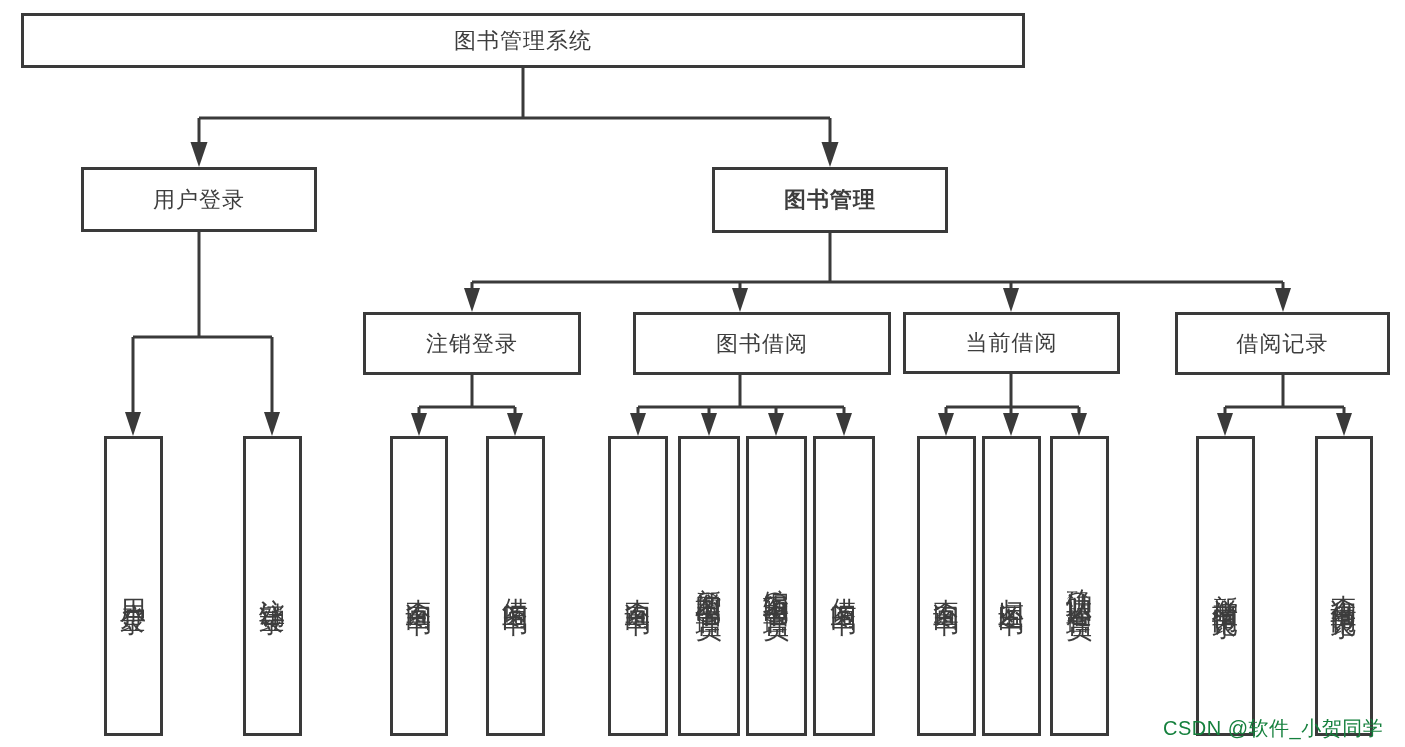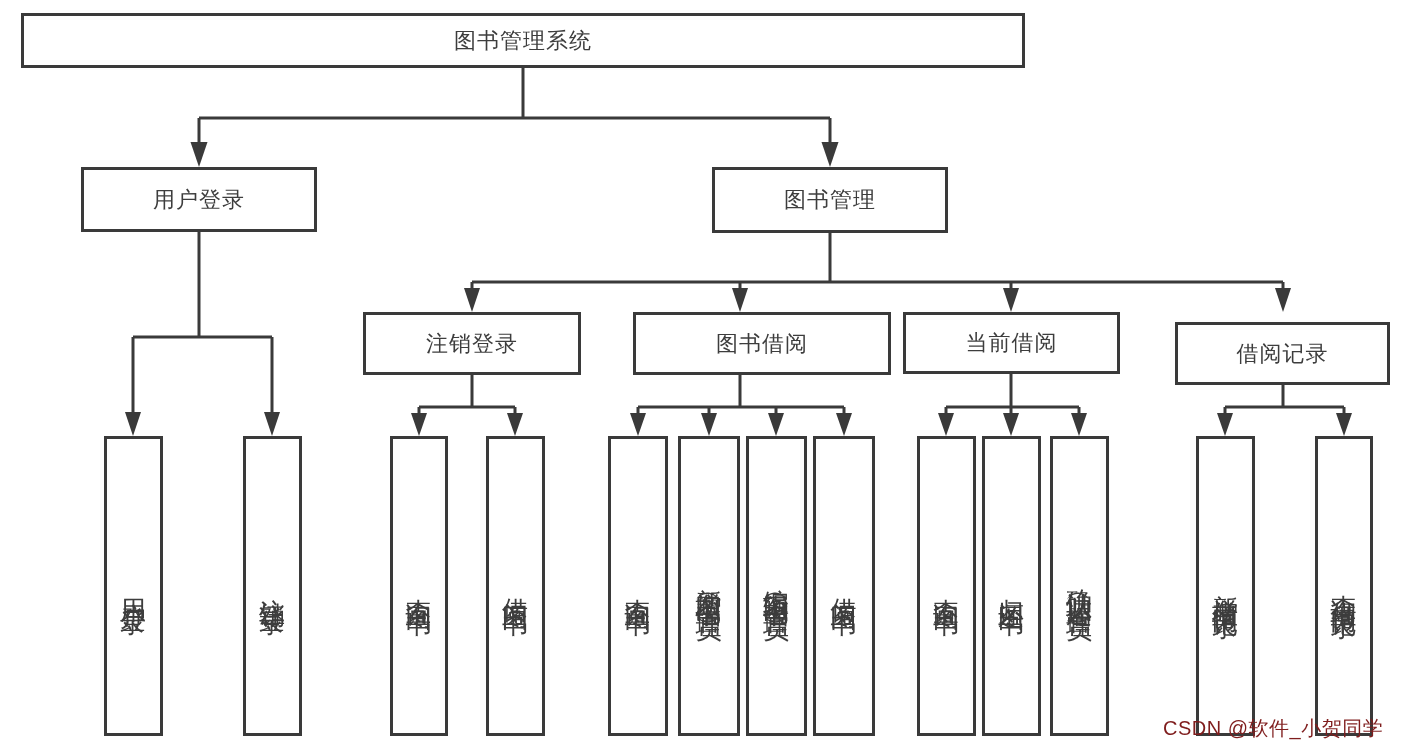--- a/index.html
+++ b/index.html
@@ -40,21 +40,21 @@
     letter-spacing: 4px;
     line-height: 1;
     white-space: nowrap;
   }
   #watermark {
     position: absolute;
     left: 1163px;
     top: 715px;
     width: 240px;
     font-size: 20px;
-    color: #7f1d1d;
+    color: #15803d;
     letter-spacing: 0.5px;
     white-space: nowrap;
     z-index: 3;
   }
   .wire { stroke: #3a3a3a; stroke-width: 3; fill: none; }
   .arrow { fill: #3a3a3a; stroke: none; }
 </style>
 </head>
 <body>
 
@@ -96,34 +96,34 @@
     <polygon class="arrow" points="1336,413 1352,413 1344,436"></polygon>
   </svg>
 
   <div class="box hbox" style="left:21px; top:13px; width:1004px; height:55px;">
     <span class="label">图书管理系统</span>
   </div>
 
   <div class="box hbox" style="left:81px; top:167px; width:236px; height:65px;">
     <span class="label">用户登录</span>
   </div>
-  <div class="box hbox" style="left:712px; top:167px; width:236px; height:66px;">
+  <div class="box hbox" style="left:712px; top:167px; width:236px; height:66px;font-weight:bold;">
     <span class="label">图书管理</span>
   </div>
 
   <div class="box hbox" style="left:363px; top:312px; width:218px; height:63px;">
     <span class="label">注销登录</span>
   </div>
   <div class="box hbox" style="left:633px; top:312px; width:258px; height:63px;">
     <span class="label">图书借阅</span>
   </div>
   <div class="box hbox" style="left:903px; top:312px; width:217px; height:62px;">
     <span class="label">当前借阅</span>
   </div>
-  <div class="box hbox" style="left:1175px; top:322px; width:215px; height:63px;text-align:center;">
+  <div class="box hbox" style="left:1175px; top:312px; width:215px; height:63px;text-align:center;">
     <span class="label">借阅记录</span>
   </div>
 
   <div class="box leaf" style="left:104px; top:436px; width:59px; height:300px;">
     <span class="label">用户登录</span>
   </div>
   <div class="box leaf" style="left:243px; top:436px; width:59px; height:300px;">
     <span class="label">注销登录</span>
   </div>
 

